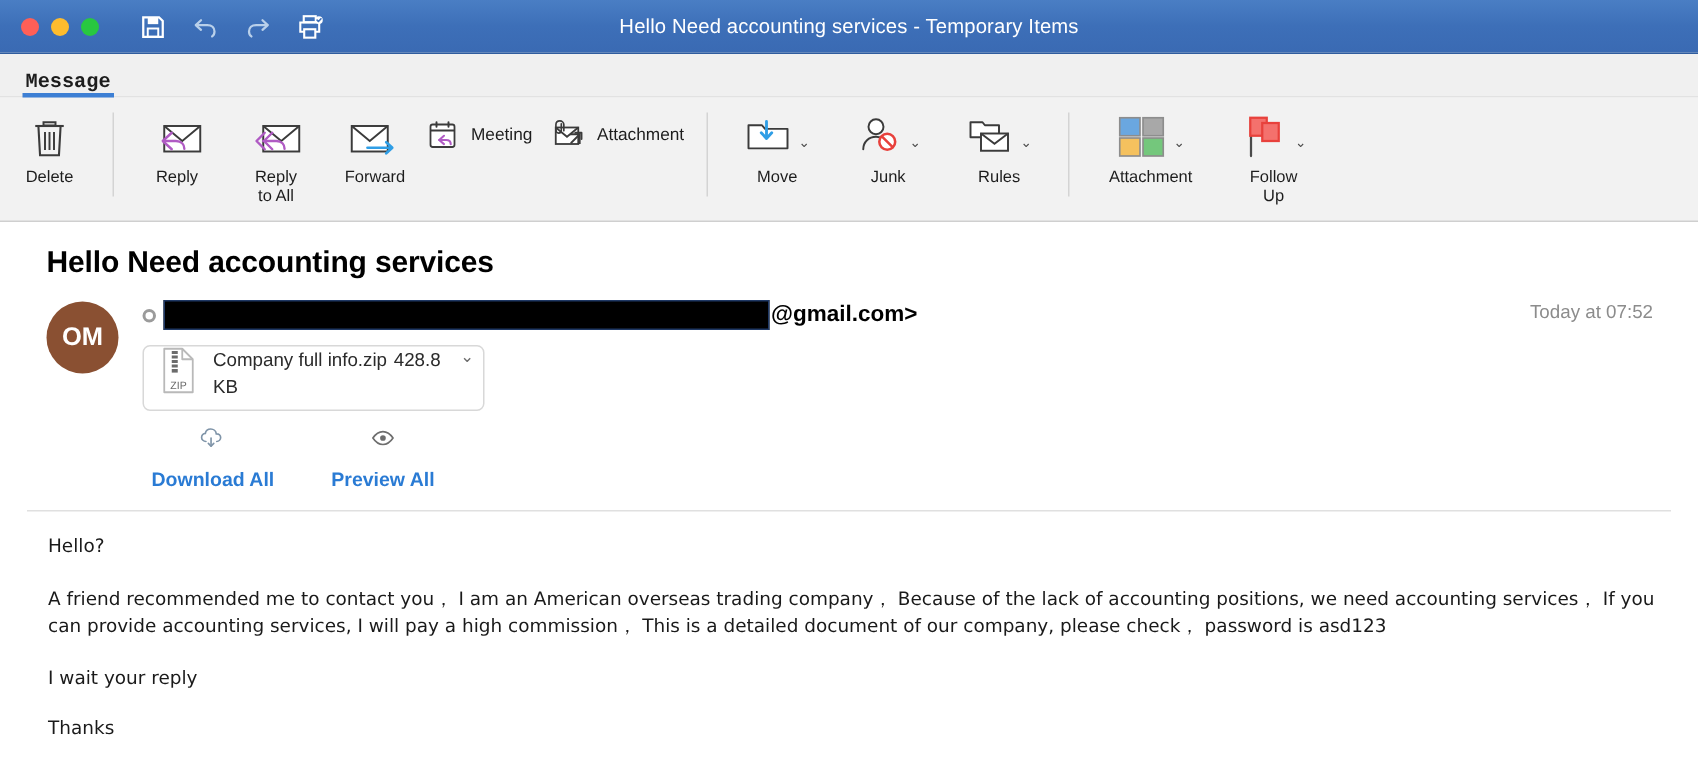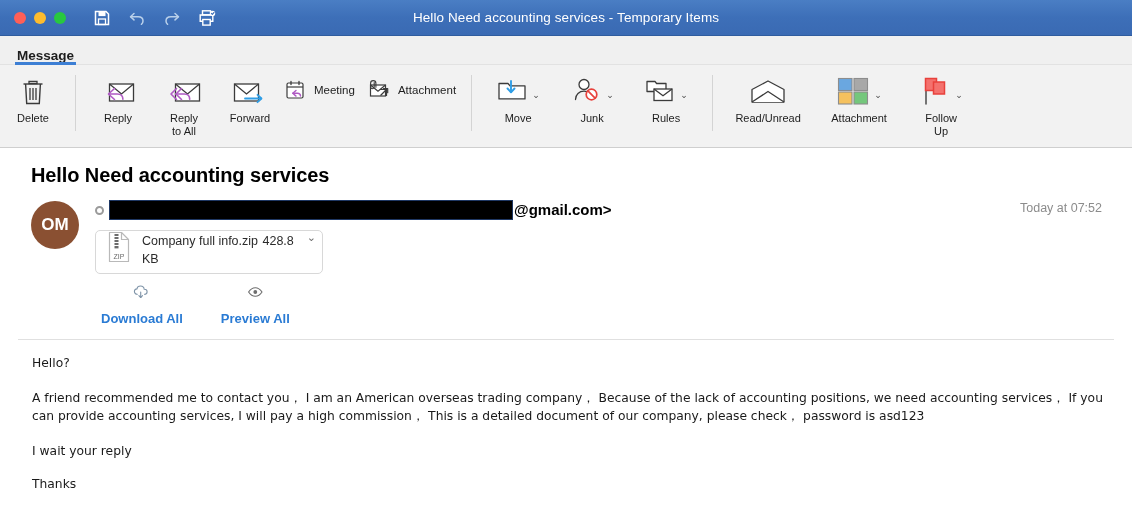--- a/index.html
+++ b/index.html
@@ -43,20 +43,21 @@
   }
 
   
   .tabstrip {
     height: 29px;
     background: #f0f0f0;
     border-bottom: 1px solid #e2e2e2;
     display: flex;
     align-items: flex-end;
     padding-left: 12px;
+    font-family: Liberation Mono, monospace;
   }
   .tab {
     font-size: 13.5px;
     font-weight: bold;
     color: #1d1d1d;
     padding: 0 5px 1px 5px;
     position: relative;
   }
   .tab .underline {
     position: absolute;
@@ -362,29 +363,20 @@
           </svg>
         </span>
         <span class="caret">⌄</span>
       </span>
       <span class="rlabel">Rules</span>
     </div>
   </div>
   <div class="rsep"></div>
 
   <div class="rgroup">
-    <div class="rbtn" style="width:92px">
-      <span class="glyph">
-        <svg width="40" height="30" viewBox="0 0 40 30">
-          <path d="M4 24V11.5L20 3l16 8.5V24z" fill="#fff" stroke="#3b3b3b" stroke-width="1.3" stroke-linejoin="round"></path>
-          <path d="M4 24l16-10.5L36 24" fill="#fff" stroke="#3b3b3b" stroke-width="1.3" stroke-linejoin="round"></path>
-        </svg>
-      </span>
-      <span class="rlabel">Read/Unread</span>
-    </div>
 
     <div class="rbtn rbtn-split" style="width:90px">
       <span class="glyph">
         <span>
           <svg width="34" height="32" viewBox="0 0 34 32">
             <rect x="2.5" y="3.5" width="13.5" height="12" fill="#6aa7e0" stroke="#8d8d8d" stroke-width="1.1"></rect>
             <rect x="18" y="3.5" width="13.5" height="12" fill="#a8a8a8" stroke="#8d8d8d" stroke-width="1.1"></rect>
             <rect x="2.5" y="17" width="13.5" height="12" fill="#f5c15e" stroke="#8d8d8d" stroke-width="1.1"></rect>
             <rect x="18" y="17" width="13.5" height="12" fill="#74c77c" stroke="#8d8d8d" stroke-width="1.1"></rect>
           </svg>

